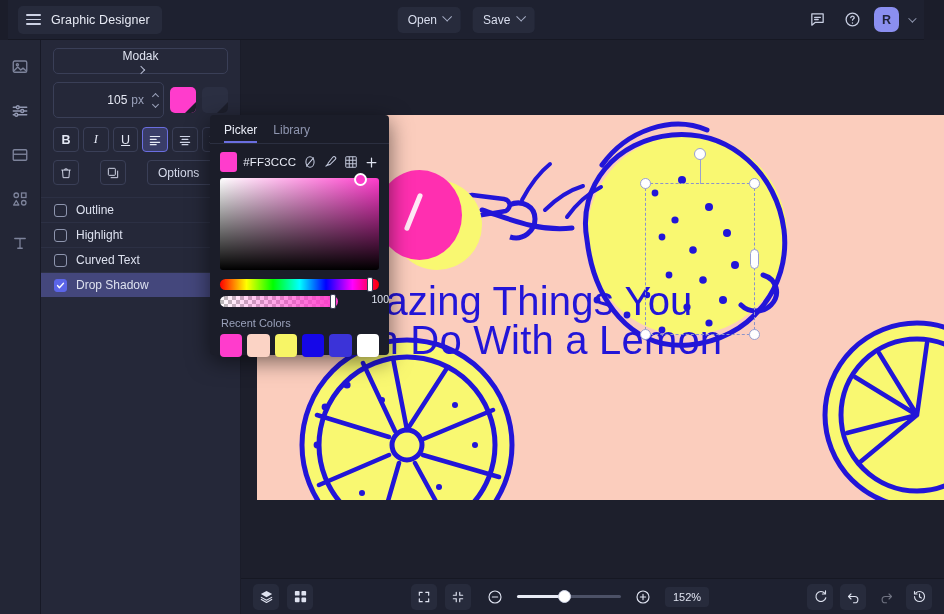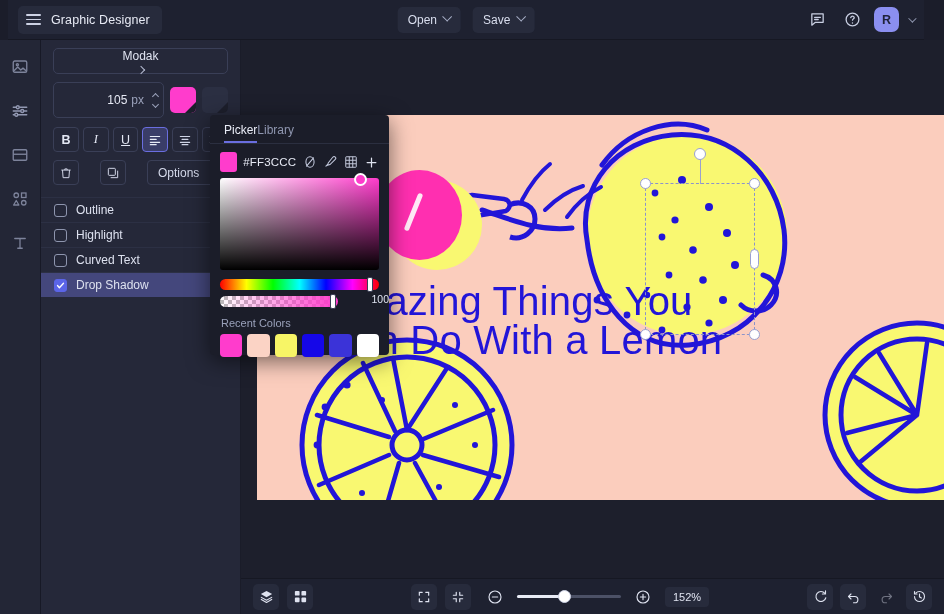--- a/index.html
+++ b/index.html
@@ -172,21 +172,21 @@
               font-size:11px; display:flex; align-items:center; }
   .spacer { flex: 1; }
   .dim { opacity: .42; }
 
   
   .picker {
     position: absolute; left: 210px; top: 115px; width: 179px; height: 240px;
     background: #1b1d29; border-radius: 4px; box-shadow: 0 6px 22px rgba(0,0,0,.55);
     z-index: 40;
   }
-  .pk-tabs { display:flex; padding: 8px 14px 0 14px; height: 28px; }
+  .pk-tabs { display:flex; gap: 16px; padding: 8px 14px 0 14px; height: 28px; }
   .pk-tab { color:#8f96b0; font-size: 12px; padding-bottom: 5px; cursor:pointer; }
   .pk-tab.active { color:#e9ecf6; border-bottom: 2px solid #6a6ee0; }
   .pk-sep { height:1px; background:#2b2f40; margin: 0 0 0 0; }
   .pk-row { display:flex; align-items:center; gap:6px; padding: 8px 10px 6px 10px; }
   .pk-swatch { width:20px; height:20px; border-radius:3px; }
   .pk-hex { color:#e6e9f4; font-size:11.5px; flex:1; letter-spacing:.2px; }
   .pk-ic { width:17px; height:17px; display:flex; align-items:center; justify-content:center; cursor:pointer; }
   .sv {
     margin: 0 10px; height: 92px; border-radius: 3px; position: relative;
     background:

